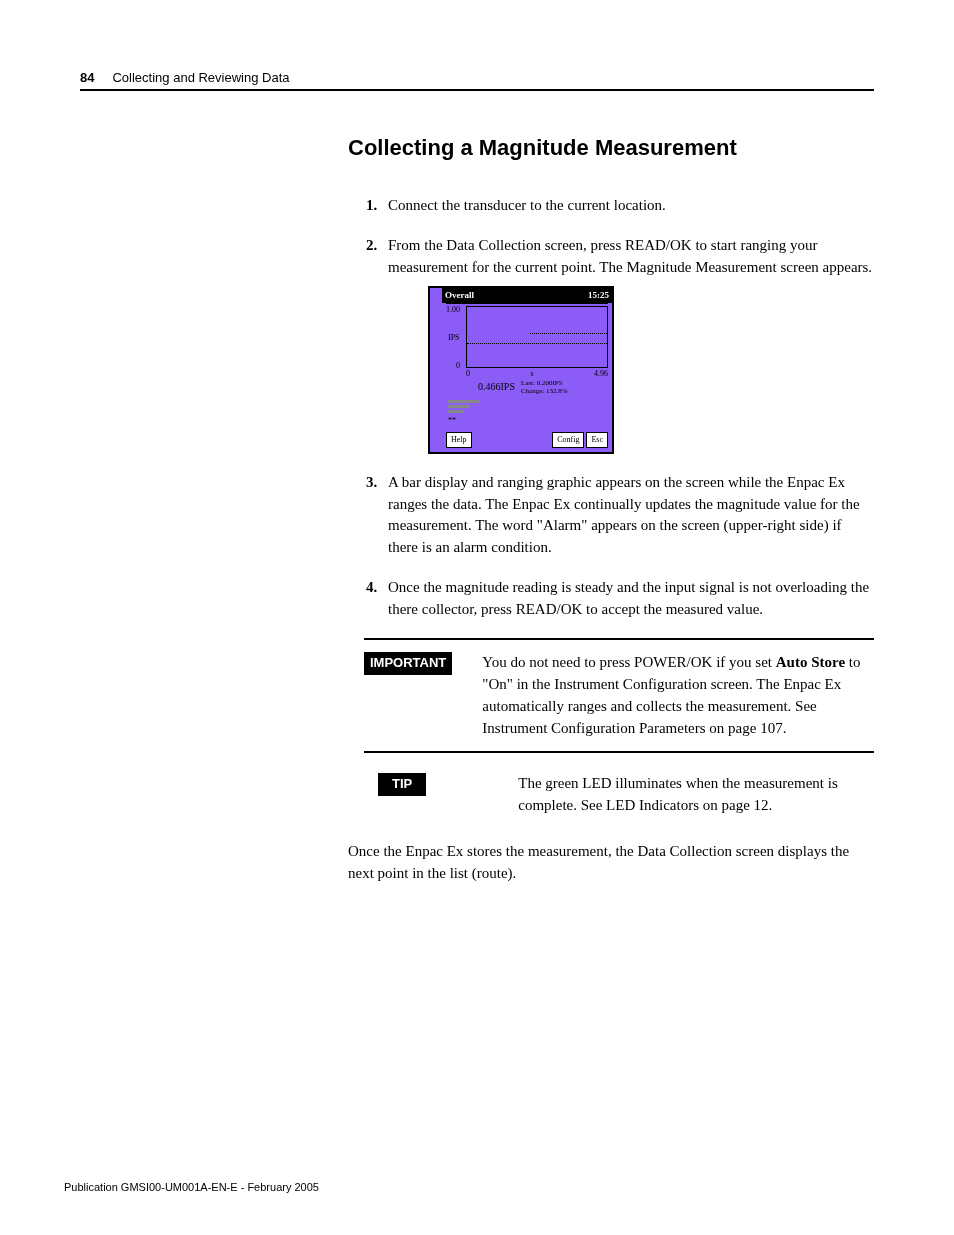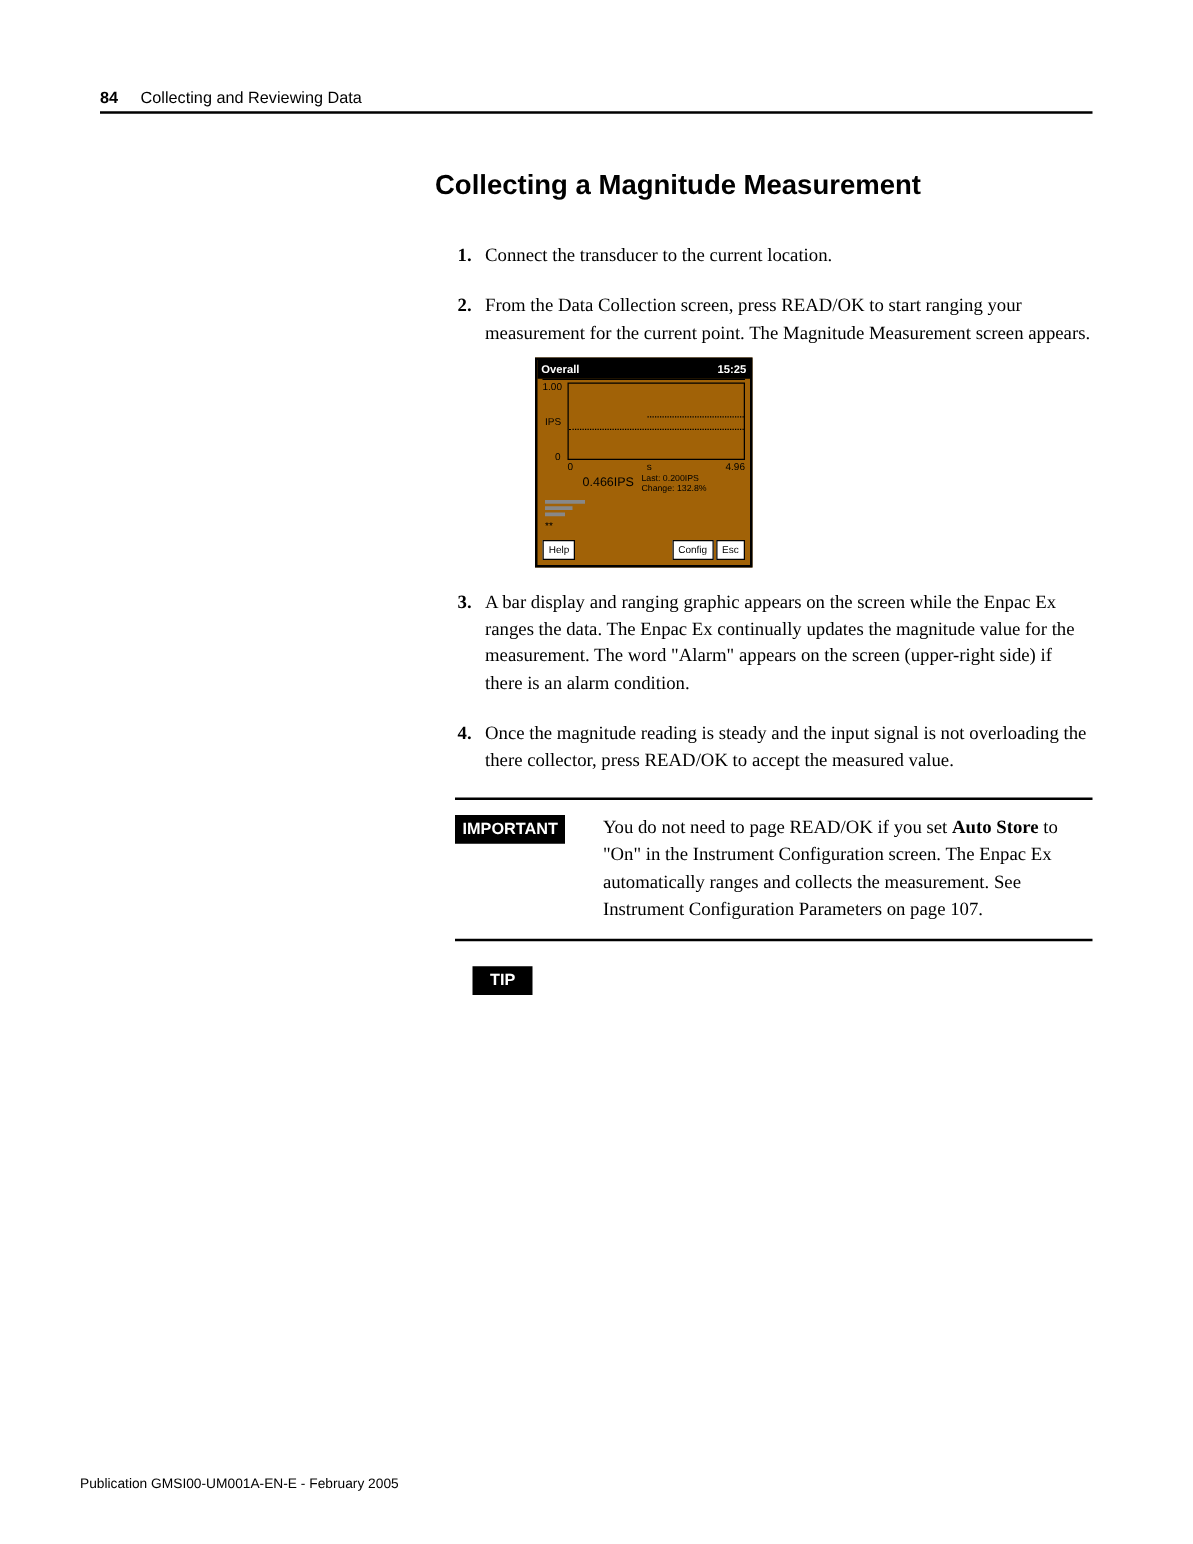--- a/index.html
+++ b/index.html
@@ -48,26 +48,27 @@
     position: relative;
     padding-left: 40px;
   }
   ol.steps li .num {
     position: absolute;
     left: 18px;
     font-weight: bold;
   }
   .screenshot {
     border: 2px solid #000;
-    background: #a16207;
+    background: #8b5cf6;
     width: 170px;
     margin: 8px 0 18px 40px;
-    font-family: Liberation Sans, sans-serif;
+    font-family: Liberation Serif, serif;
     font-size: 9px;
     color: #000;
+    padding-left: 12px;
   }
   .ss-titlebar {
     background: #000;
     color: #fff;
     display: flex;
     justify-content: space-between;
     padding: 1px 3px;
     font-size: 9px;
     font-weight: bold;
   }
@@ -235,23 +236,25 @@
     </li>
     <li>
       <span class="num">4.</span>
       <span>Once the magnitude reading is steady and the input signal is not overloading the there collector, press READ/OK to accept the measured value.</span>
     </li>
   </ol>
 
   <div class="callout-block">
     <span class="callout-label">IMPORTANT</span>
     <span>
-      <span>You do not need to page READ/OK if you set </span><b>Auto Store</b><span> to "On" in the Instrument Configuration screen. The Enpac Ex automatically ranges and collects the measurement. See Instrument Configuration Parameters on page 107.</span>
+      <span>You do not need to press POWER/OK if you set </span><b>Auto Store</b><span> to "On" in the Instrument Configuration screen. The Enpac Ex automatically ranges and collects the measurement. See Instrument Configuration Parameters on page 107.</span>
     </span>
   </div>
 
   <div class="tip-row">
     <span class="tip-label">TIP</span>
+    <span>The green LED illuminates when the measurement is complete. See LED Indicators on page 12.</span>
   </div>
 
+  <div class="after-text">Once the Enpac Ex stores the measurement, the Data Collection screen displays the next point in the list (route).</div>
 </div>
 
 <div class="footer">Publication GMSI00-UM001A-EN-E - February 2005</div>
 
 </body></html>

